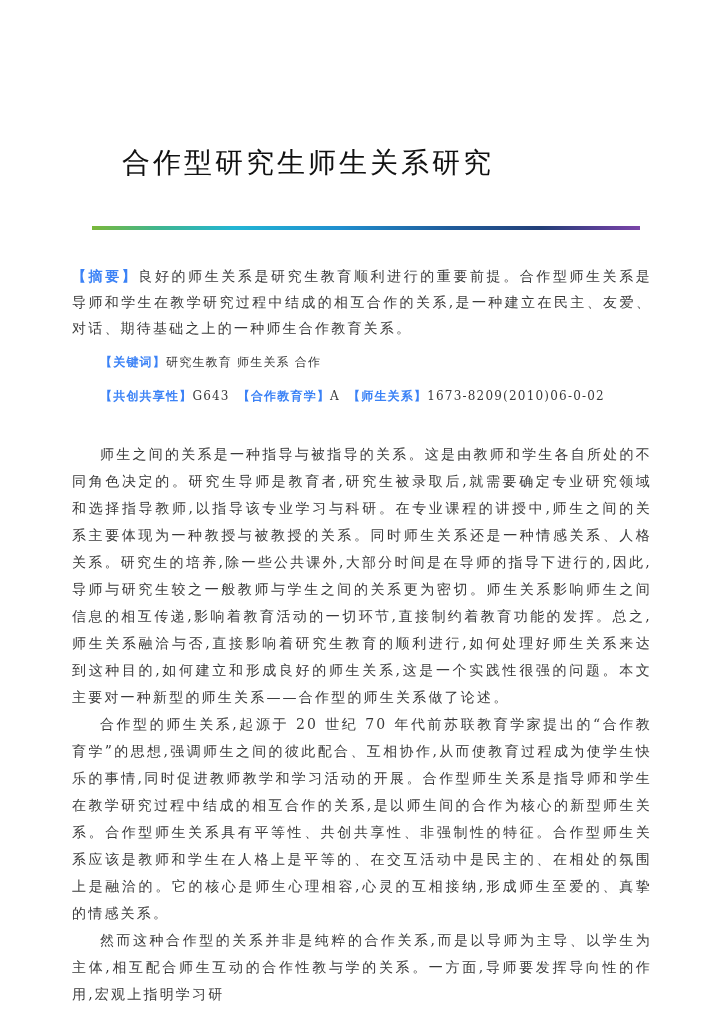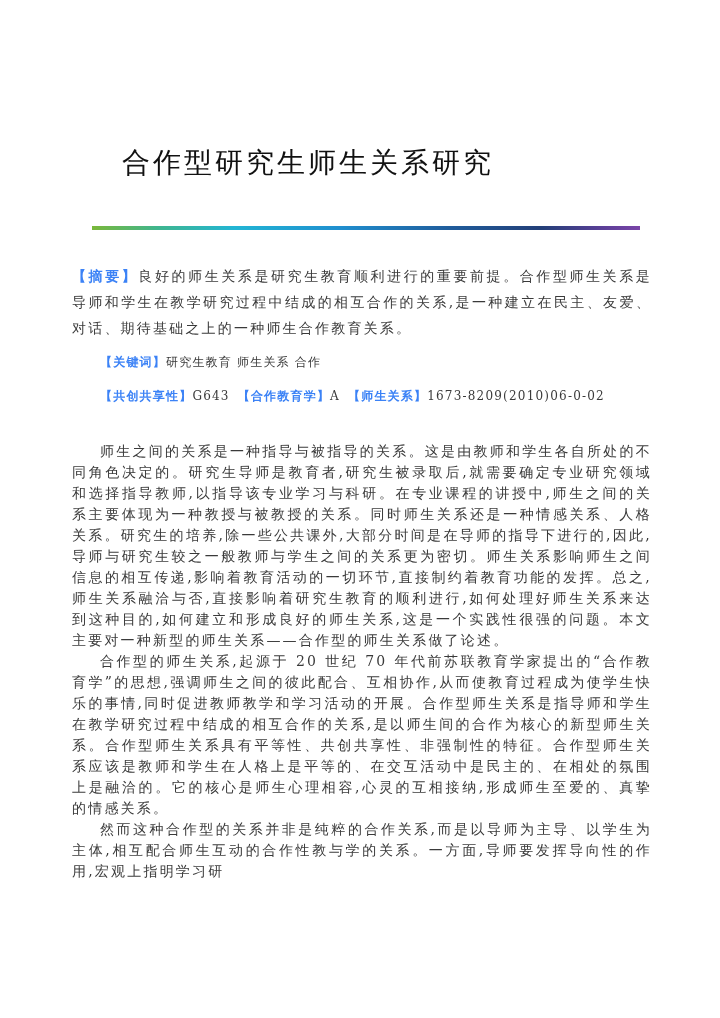--- a/index.html
+++ b/index.html
@@ -74,21 +74,21 @@
       letter-spacing: 1.2px;
       padding-left: 28px;
       color: #3a3a3a;
       white-space: nowrap;
     }
     .meta-line .gap { display: inline-block; width: 8px; }
     .body-text {
       margin-top: 28px;
     }
     .body-text .p {
-      line-height: 21px;
+      line-height: 27px;
     }
     .label { color: #3b82f6; font-weight: bold; }
   </style>
 </head>
 <body>
 
 <div class="page">
 
   <div class="title">合作型研究生师生关系研究</div>
 

